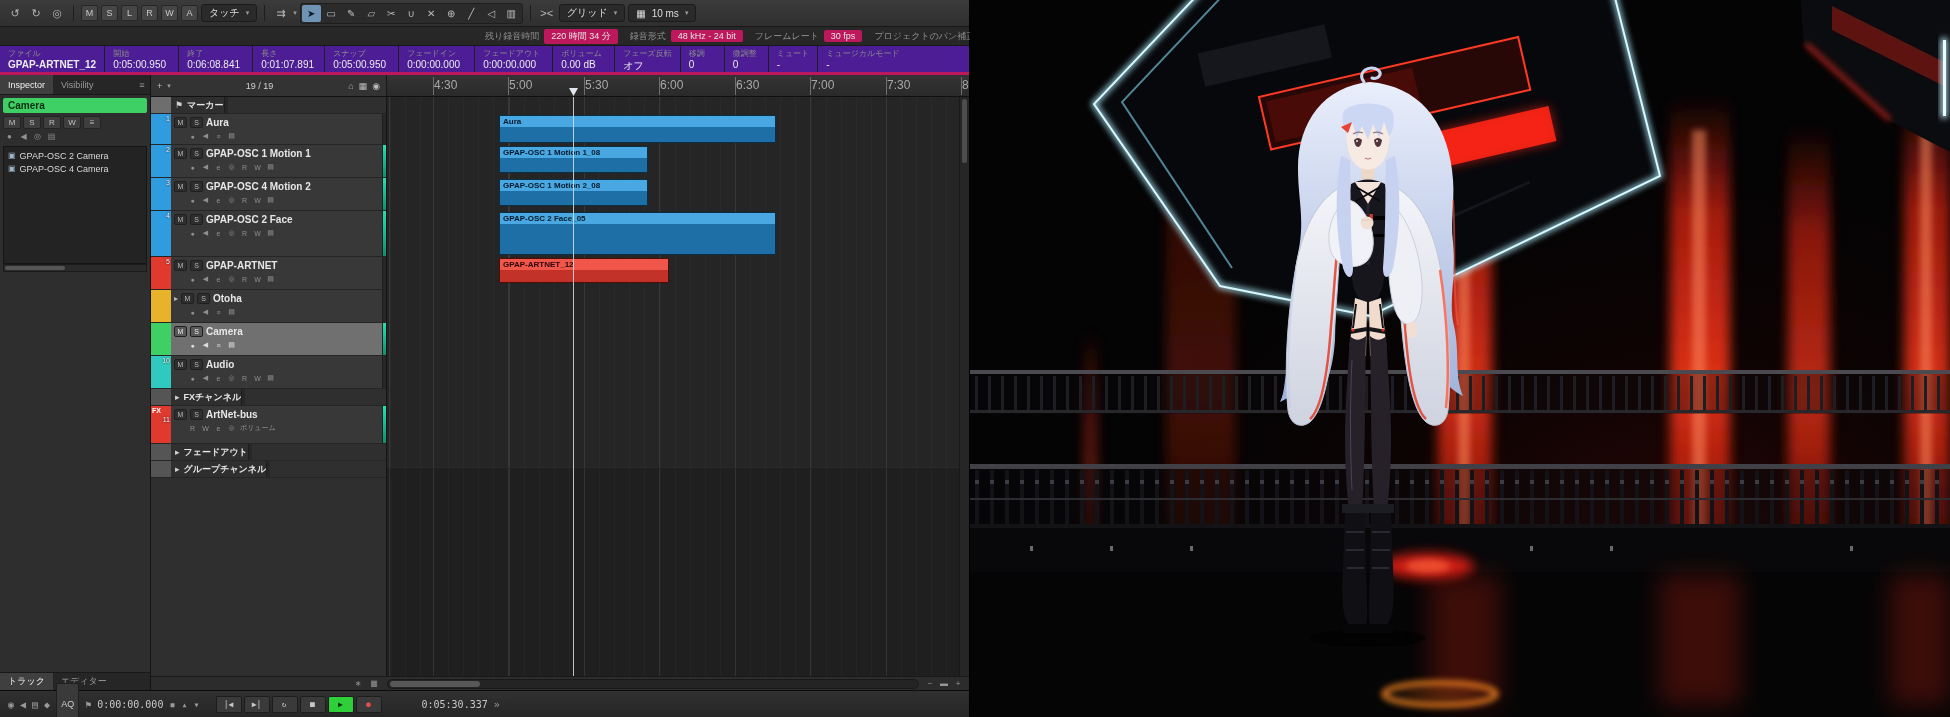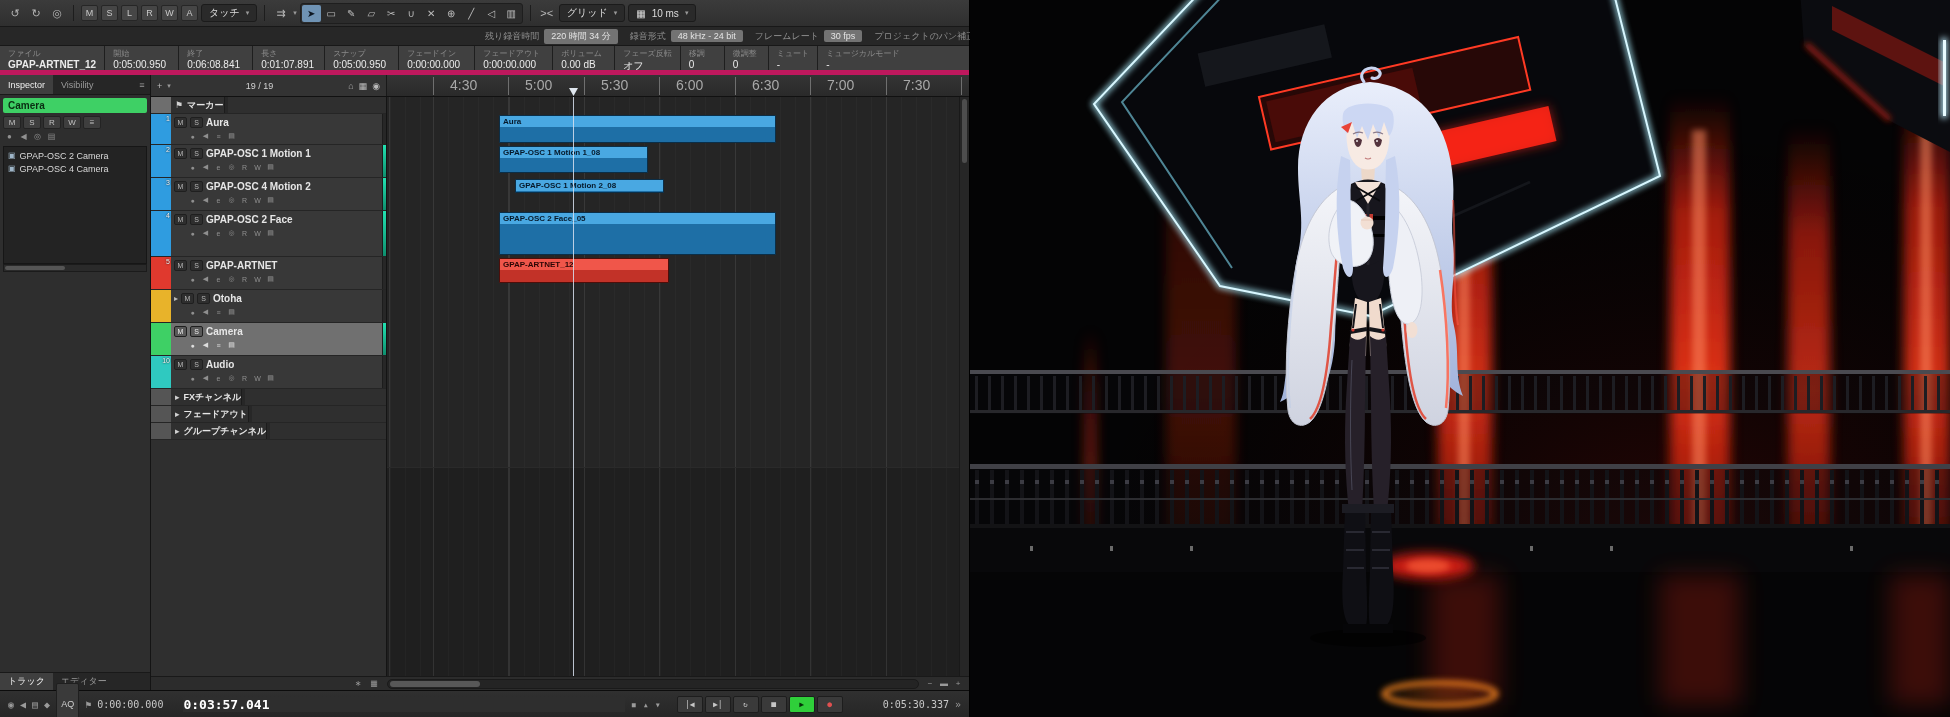--- a/index.html
+++ b/index.html
@@ -15,23 +15,23 @@
   .dd { height:18px; background:#2a2a2a; border:1px solid #1b1b1b; border-radius:3px; color:#ddd; font-size:10px; display:inline-flex; align-items:center; gap:6px; padding:0 7px; white-space:nowrap; }
   .caret { font-size:7px; color:#999; }
   .sep { width:1px; height:16px; background:#1d1d1d; margin:0 4px; flex:none; }
   .toolgrp { display:flex; gap:1px; background:#2b2b2b; border:1px solid #1e1e1e; border-radius:3px; padding:1px; }
   .tool { width:19px; height:17px; display:flex; align-items:center; justify-content:center; color:#bdbdbd; font-size:10px; border-radius:2px; }
   .tool.active { background:#6f93b4; color:#0d1722; }
 
   .statusbar { height:19px; background:#272727; border-bottom:1px solid #181818; display:flex; align-items:center; gap:12px; padding-left:485px; font-size:9px; flex:none; }
   .chip { display:flex; align-items:center; gap:5px; white-space:nowrap; }
   .chip .cl { color:#8d8d8d; }
-  .chip .cv { background:#737373; color:#e4e4e4; padding:1px 7px; border-radius:2px; }
-
-  .infoline { height:29px; background:#404040; border-bottom:5px solid #be185d; display:flex; flex:none; }
+  .chip .cv { background:#be185d; color:#e4e4e4; padding:1px 7px; border-radius:2px; }
+
+  .infoline { height:29px; background:#4c1d95; border-bottom:3px solid #be185d; display:flex; flex:none; }
   .if { padding:2px 8px 0 8px; border-right:1px solid #1e1e1e; overflow:hidden; }
   .ifl { font-size:8px; color:#8a8a8a; white-space:nowrap; }
   .ifv { font-size:10px; color:#ececec; white-space:nowrap; }
   .if:first-child .ifv { font-weight:bold; }
 
   .main { flex:1; display:flex; min-height:0; background:#2e2e2e; }
 
   
   .inspector { width:151px; background:#2e2e2e; border-right:1px solid #141414; display:flex; flex-direction:column; flex:none; }
   .instabs { height:20px; display:flex; background:#262626; border-bottom:1px solid #191919; font-size:9px; align-items:stretch; flex:none; }
@@ -49,21 +49,21 @@
   .inshthumb { position:absolute; left:1px; top:1px; width:60px; height:4px; background:#555; border-radius:2px; }
   .insfill { flex:1; }
   .instabs2 { height:18px; display:flex; border-top:1px solid #191919; background:#262626; font-size:9px; flex:none; }
 
   
   .arrange { flex:1; display:flex; flex-direction:column; min-width:0; }
   .arrhead { height:22px; display:flex; border-bottom:1px solid #111; flex:none; }
   .tltb { width:236px; background:#333; display:flex; align-items:center; gap:5px; padding:0 6px; font-size:9px; color:#bbb; border-right:1px solid #191919; flex:none; }
   .tlcount { margin:0 auto; color:#d2d2d2; }
   .ruler { flex:1; position:relative; background:linear-gradient(#343434,#2a2a2a); overflow:hidden; }
-  .rtick { position:absolute; top:2px; font-size:14px; color:#a8a8a8; border-left:1px solid #6f6f6f; padding-left:16px; height:18px; line-height:16px; }
+  .rtick { position:absolute; top:2px; font-size:12px; color:#a8a8a8; border-left:1px solid #6f6f6f; padding-left:0; height:18px; line-height:16px; }
   .rplayhead { position:absolute; width:9px; height:8px; background:#dfe6ee; clip-path:polygon(0 0,100% 0,50% 100%); top:13px; left:182px; }
 
   .arrbody { flex:1; display:flex; min-height:0; position:relative; }
   .tracklist { width:236px; background:#323232; border-right:1px solid #141414; display:flex; flex-direction:column; flex:none; }
   .trow { display:flex; border-bottom:1px solid #252525; background:#383838; position:relative; overflow:hidden; flex:none; }
   .trow.folderrow { background:#2f2f2f; }
   .trow.sel { background:#707070; }
   .tstrip { width:20px; position:relative; flex:none; }
   .tnum { position:absolute; right:1px; top:1px; font-size:7px; color:#f0f0f0; text-shadow:0 0 2px #000; }
   .fxbadge { position:absolute; left:1px; top:1px; font-size:7px; font-weight:bold; color:#fff; }
@@ -497,20 +497,41 @@
 
             <div class="trow folderrow" style="height:17px">
               <div class="tstrip" style="background:#555"></div>
               <div class="folderline">
                 <span>▸</span>
                 <span class="tname" style="font-size:9px">FXチャンネル</span>
               </div>
               <div class="tmeter"></div>
             </div>
 
+            <div class="trow" style="height:38px">
+              <div class="tstrip" style="background:#e0392e">
+                <span class="fxbadge">FX</span>
+                <span class="tnum" style="top:10px">11</span>
+              </div>
+              <div class="tmain">
+                <div class="l1">
+                  <span class="tb">M</span>
+                  <span class="tb">S</span>
+                  <span class="tname">ArtNet-bus</span>
+                </div>
+                <div class="l2">
+                  <span class="ti">R</span>
+                  <span class="ti">W</span>
+                  <span class="ti">e</span>
+                  <span class="ti">◎</span>
+                  <span class="ti">ボリューム</span>
+                </div>
+              </div>
+              <div class="tmeter on"></div>
+            </div>
 
             <div class="trow folderrow" style="height:17px">
               <div class="tstrip" style="background:#555"></div>
               <div class="folderline">
                 <span>▸</span>
                 <span class="tname" style="font-size:9px">フェードアウト</span>
               </div>
               <div class="tmeter"></div>
             </div>
 
@@ -529,21 +550,21 @@
           <div class="timeline">
             <div class="tgrid"></div>
             <div class="lanes"></div>
 
             <div class="ev" style="left:112px;top:18px;width:277px;height:28px">
               <div class="evh">Aura</div>
             </div>
             <div class="ev" style="left:112px;top:49px;width:149px;height:27px">
               <div class="evh">GPAP-OSC 1 Motion 1_08</div>
             </div>
-            <div class="ev" style="left:128px;top:82px;width:149px;height:14px">
+            <div class="ev" style="left:112px;top:82px;width:149px;height:27px">
               <div class="evh">GPAP-OSC 1 Motion 2_08</div>
             </div>
             <div class="ev" style="left:112px;top:115px;width:277px;height:43px">
               <div class="evh">GPAP-OSC 2 Face_05</div>
             </div>
             <div class="ev red" style="left:112px;top:161px;width:170px;height:25px">
               <div class="evh">GPAP-ARTNET_12</div>
             </div>
 
             <div class="playhead"></div>
@@ -572,21 +593,20 @@
     </div>
 
     <div class="transport">
       <span class="tico">◉</span>
       <span class="tico">◀</span>
       <span class="tico">▤</span>
       <span class="tico">◆</span>
       <span class="aq">AQ</span>
       <span class="tico">⚑</span>
       <span class="ttime">0:00:00.000</span>
-      <span class="ttime main">0:03:57.041</span>
       <span class="tico">▪</span>
       <span class="tico">▴</span>
       <span class="tico">▾</span>
       <div class="tbtns">
         <span class="tbn">|◀</span>
         <span class="tbn">▶|</span>
         <span class="tbn">↻</span>
         <span class="tbn">■</span>
         <span class="tbn play">▶</span>
         <span class="tbn rec">●</span>

